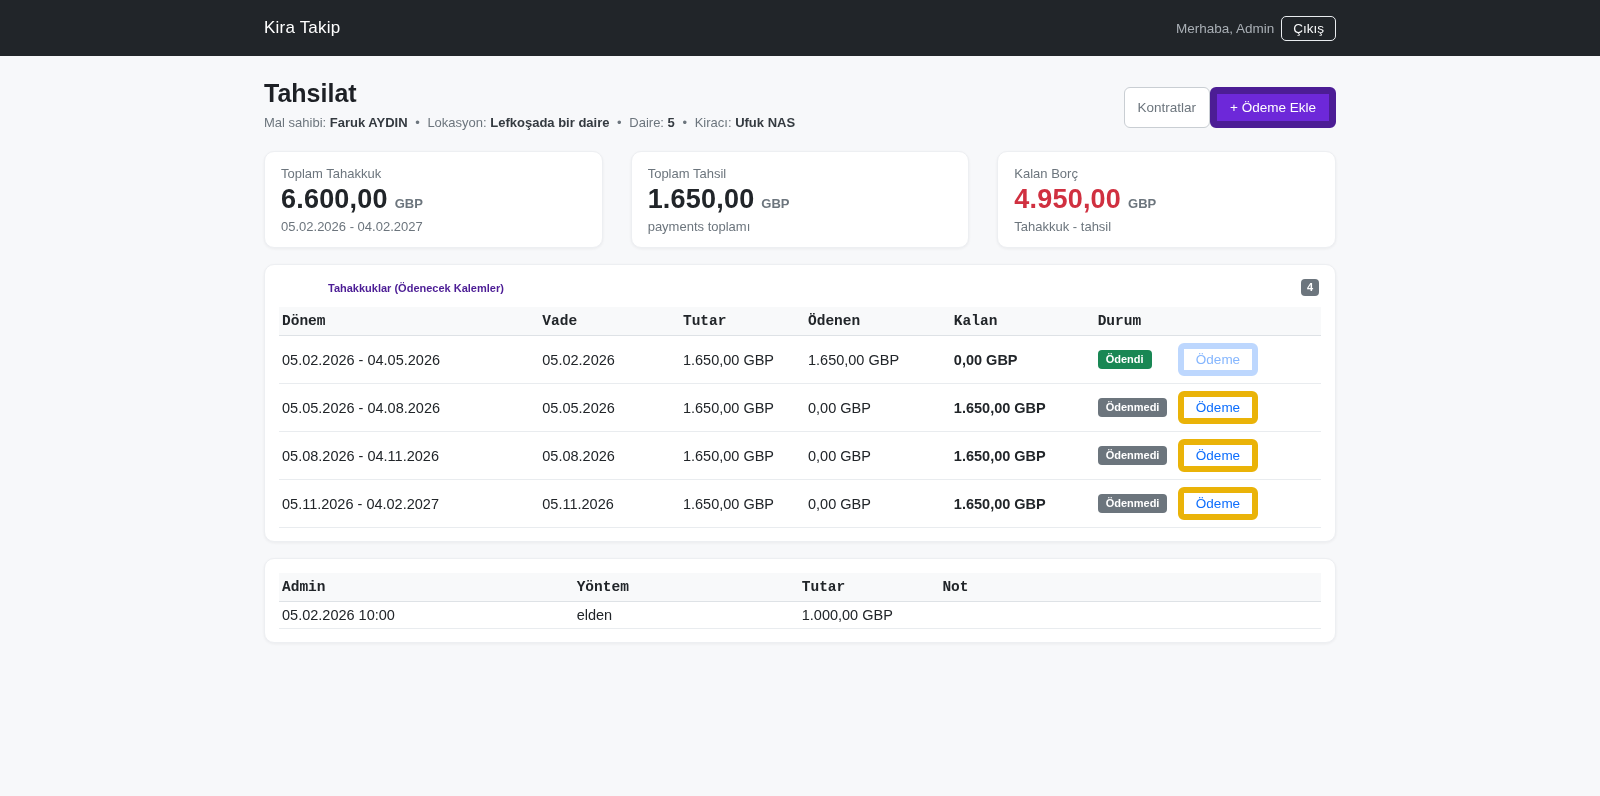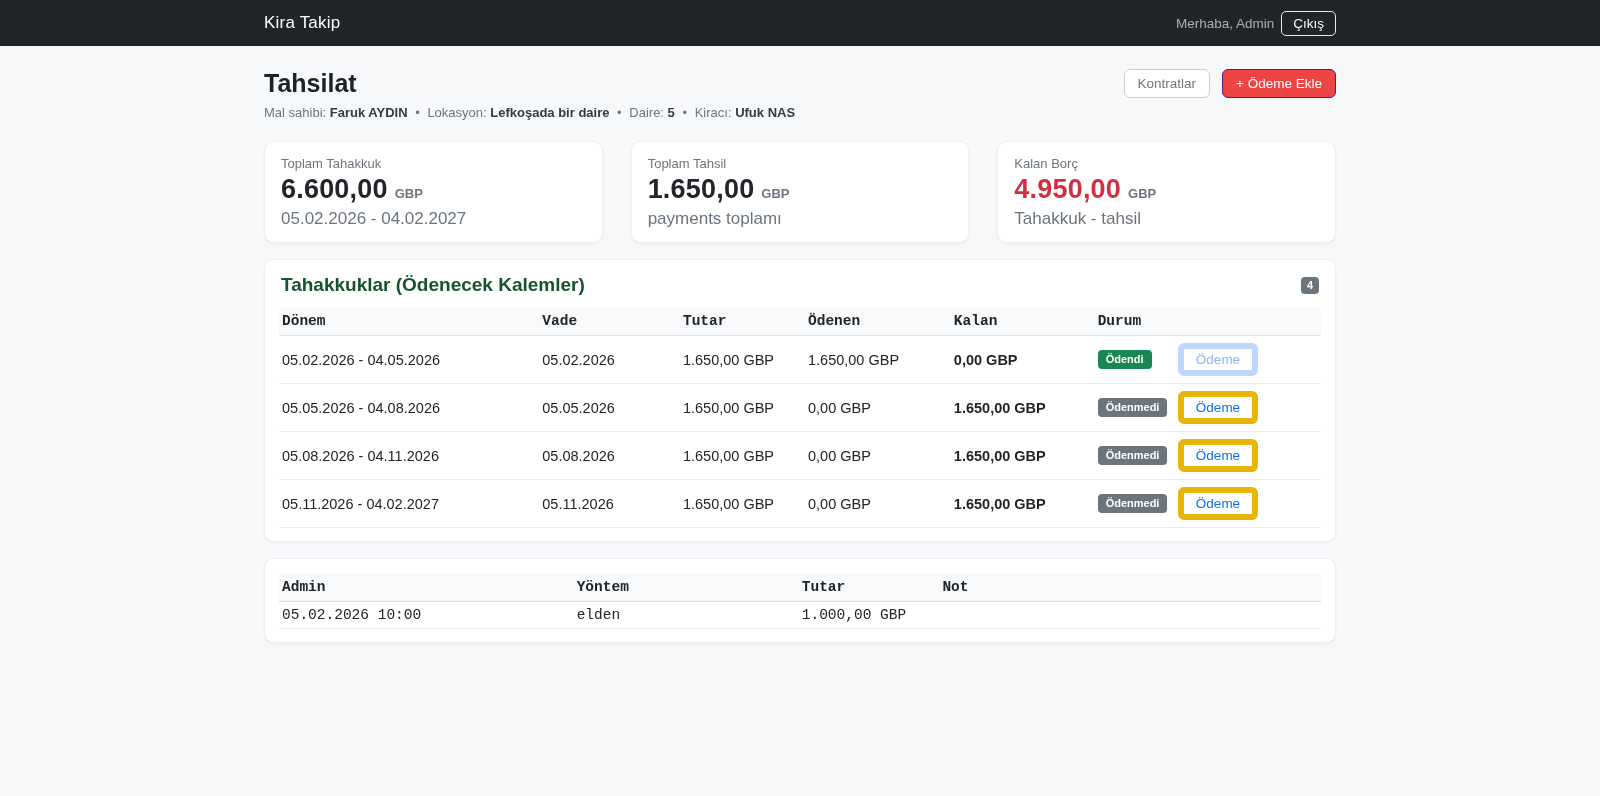--- a/index.html
+++ b/index.html
@@ -8,21 +8,21 @@
     font-family: "Liberation Sans", "DejaVu Sans", sans-serif;
     background: #f7f8fa;
     color: #212529;
     font-size: 14.5px;
     overflow: hidden;
   }
   .container { width: 1072px; margin: 0 auto; }
 
   
   .navbar {
-    height: 46px;
+    height: 56px;
     background: #212529;
     display: flex;
     align-items: center;
   }
   .nav-inner { display: flex; align-items: center; justify-content: space-between; }
   .brand { color: #ffffff; font-size: 17px; font-weight: 400; letter-spacing: .2px; cursor: pointer; }
   .nav-right { display: flex; align-items: center; gap: 7px; }
   .greeting { color: #a9afb5; font-size: 13.5px; }
   .logout-btn {
     background: transparent;
@@ -39,34 +39,34 @@
   .page-header {
     margin-top: 23px;
     display: flex;
     justify-content: space-between;
     align-items: flex-start;
   }
   .page-title { font-size: 25px; font-weight: 700; color: #1d2025; }
   .page-meta { margin-top: 7px; font-size: 13px; color: #6c757d; }
   .page-meta b { color: #343a40; font-weight: 700; }
   .meta-sep { margin: 0 4px; color: #6c757d; }
-  .header-actions { display: flex; gap: 12px; }
+  .header-actions { display: flex; gap: 0; margin-top: 8px; }
   .btn-outline {
     background: #ffffff;
     border: 1px solid #c9ced3;
     color: #6c757d;
     border-radius: 6px;
     padding: 6px 13px;
     font-size: 13.5px;
     font-family: inherit;
     cursor: pointer;
   }
   .btn-primary {
-    background: #ef4444;
-    border: 1px solid #4c1d95;
+    background: #6d28d9;
+    border: 7px solid #4c1d95;
     color: #ffffff;
     border-radius: 6px;
     padding: 6px 13px;
     font-size: 13.5px;
     font-family: inherit;
     cursor: pointer;
   }
 
   
   .summary-grid {
@@ -80,32 +80,32 @@
     border: 1px solid #edeff2;
     border-radius: 10px;
     box-shadow: 0 1px 3px rgba(33,37,41,.06);
   }
   .summary-card { padding: 14px 16px 13px; }
   .summary-label { font-size: 13px; color: #6c757d; }
   .summary-amount-row { margin-top: 3px; display: flex; align-items: baseline; gap: 7px; }
   .summary-amount { font-size: 27px; font-weight: 700; color: #212529; letter-spacing: .2px; }
   .summary-amount.danger { color: #d03040; }
   .summary-currency { font-size: 13px; font-weight: 700; color: #6c757d; }
-  .summary-sub { margin-top: 4px; font-size: 17px; color: #6c757d; }
+  .summary-sub { margin-top: 4px; font-size: 13px; color: #6c757d; }
 
   
   .table-card { margin-top: 16px; padding: 14px 14px 13px; }
   .table-card-head {
     display: flex;
     justify-content: space-between;
     align-items: center;
     margin-bottom: 11px;
     padding: 0 2px;
   }
-  .table-card-title { font-size: 19px; font-weight: 700; color: #14532d; }
+  .table-card-title { font-size: 11px; font-weight: 700; color: #4c1d95; margin-left: 47px; }
   .count-badge {
     background: #6c757d;
     color: #ffffff;
     font-size: 11px;
     font-weight: 700;
     border-radius: 4px;
     padding: 3px 6px;
     line-height: 1;
   }
   table { width: 100%; border-collapse: collapse; table-layout: fixed; }
@@ -119,21 +119,21 @@
     white-space: nowrap;
     font-family: Liberation Mono, monospace;
   }
   td {
     padding: 7px 8px;
     border-bottom: 1px solid #e9ecef;
     vertical-align: middle;
     white-space: nowrap;
     overflow: hidden;
   }
-  .payments-table td { padding: 5px 8px; font-family: Liberation Mono, monospace; }
+  .payments-table td { padding: 5px 8px; }
   th.num, td.num { }
   td.bold { font-weight: 700; }
   th:first-child, td:first-child { padding-left: 3px; }
 
   .status-badge {
     display: inline-block;
     color: #ffffff;
     font-size: 11px;
     font-weight: 700;
     border-radius: 4px;

